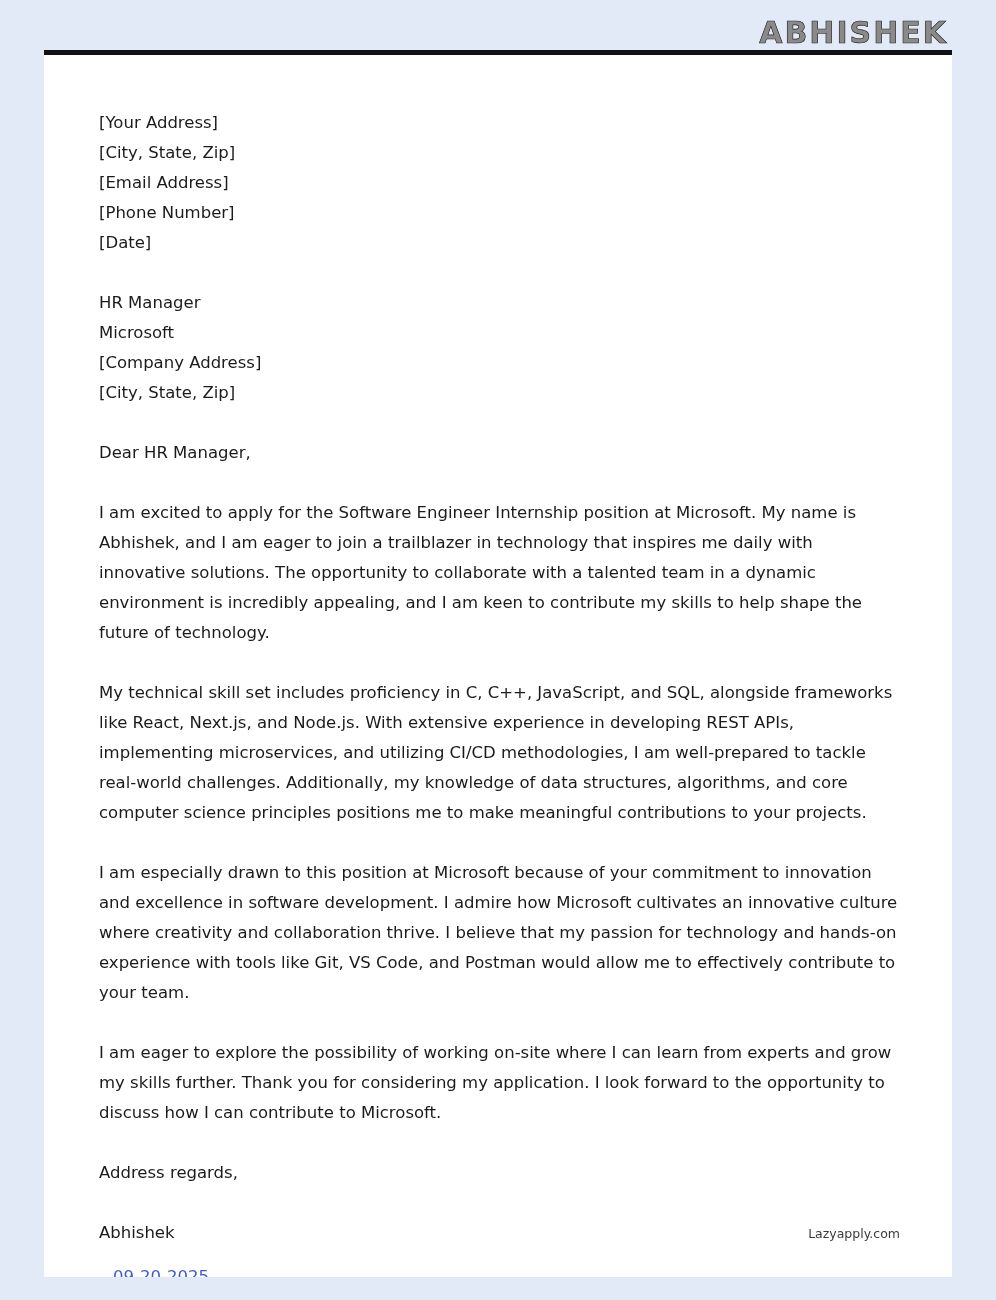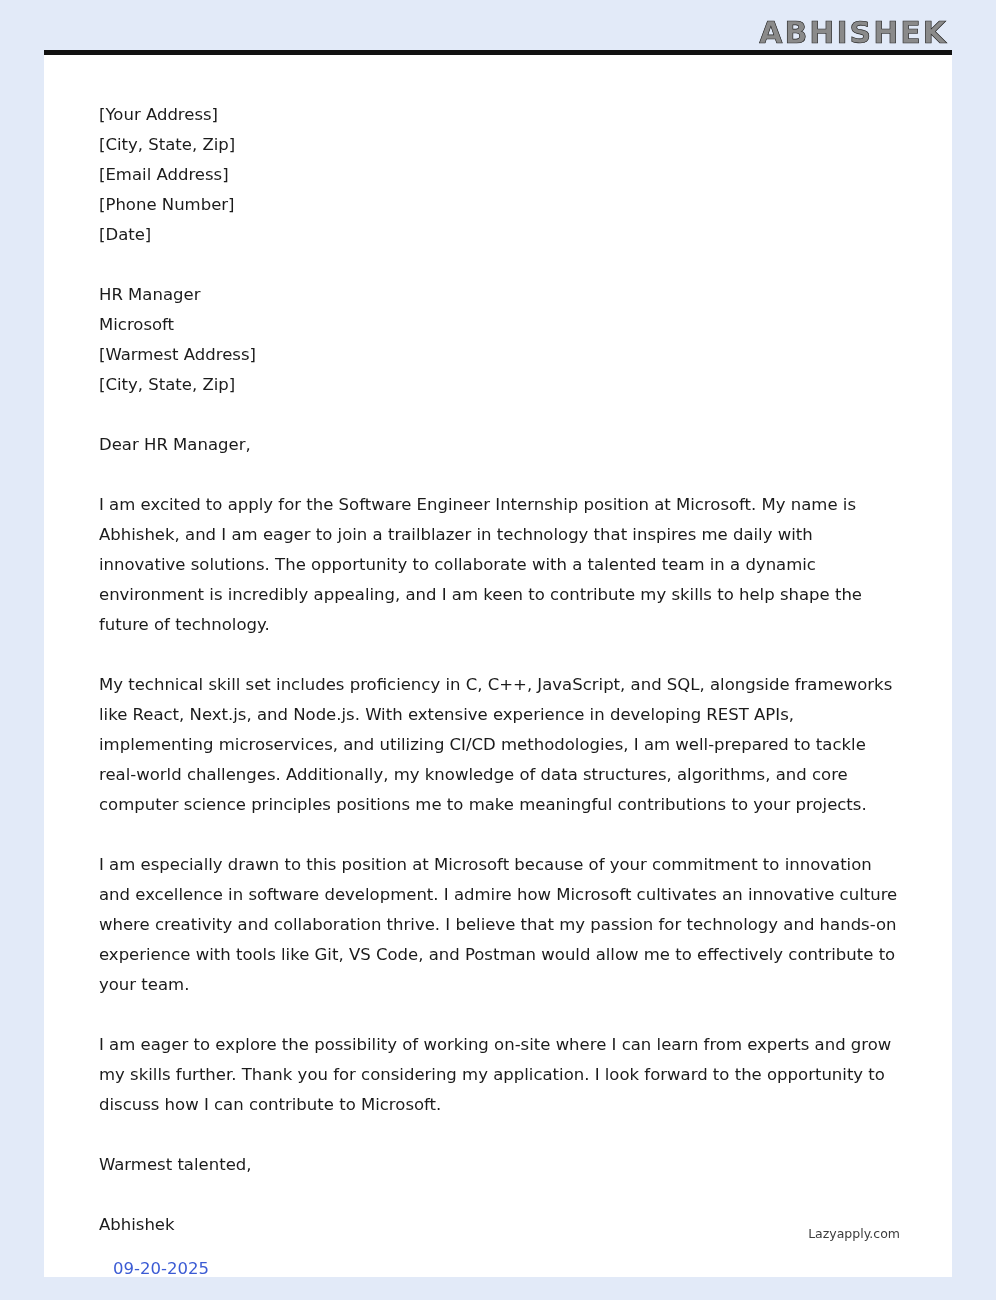--- a/index.html
+++ b/index.html
@@ -61,21 +61,21 @@
   .content {
     position: absolute;
     left: 55px;
     top: 45px;
     width: 800px;
     font-size: 16.5px;
     line-height: 30px;
     color: #1b1b1b;
   }
   .block {
-    margin: 0 0 30px 0;
+    margin: 8px 0 30px 0;
     white-space: pre-line;
   }
   .para {
     margin: 8px 0 30px 0;
     text-align: left;
   }
   .sign-name {
     margin: 0;
   }
   .date-line {
@@ -115,31 +115,31 @@
     <div class="content">
 
       <div class="block">[Your Address]
 [City, State, Zip]
 [Email Address]
 [Phone Number]
 [Date]</div>
 
       <div class="block">HR Manager
 Microsoft
-[Warmest Address]
+[Company Address]
 [City, State, Zip]</div>
 
       <div class="para">Dear HR Manager,</div>
 
       <div class="para">I am excited to apply for the Software Engineer Internship position at Microsoft. My name is Abhishek, and I am eager to join a trailblazer in technology that inspires me daily with innovative solutions. The opportunity to collaborate with a talented team in a dynamic environment is incredibly appealing, and I am keen to contribute my skills to help shape the future of technology.</div>
       <div class="para">My technical skill set includes proficiency in C, C++, JavaScript, and SQL, alongside frameworks like React, Next.js, and Node.js. With extensive experience in developing REST APIs, implementing microservices, and utilizing CI/CD methodologies, I am well-prepared to tackle real-world challenges. Additionally, my knowledge of data structures, algorithms, and core computer science principles positions me to make meaningful contributions to your projects.</div>
       <div class="para">I am especially drawn to this position at Microsoft because of your commitment to innovation and excellence in software development. I admire how Microsoft cultivates an innovative culture where creativity and collaboration thrive. I believe that my passion for technology and hands-on experience with tools like Git, VS Code, and Postman would allow me to effectively contribute to your team.</div>
       <div class="para">I am eager to explore the possibility of working on-site where I can learn from experts and grow my skills further. Thank you for considering my application. I look forward to the opportunity to discuss how I can contribute to Microsoft.</div>
 
-      <div class="para">Warmest talented,</div>
+      <div class="para">Address regards,</div>
 
       <div class="sign-name">Abhishek</div>
 
       <div class="date-line">09-20-2025</div>
 
     </div>
 
     <div class="footer-brand">Lazyapply.com</div>
   </div>
 

